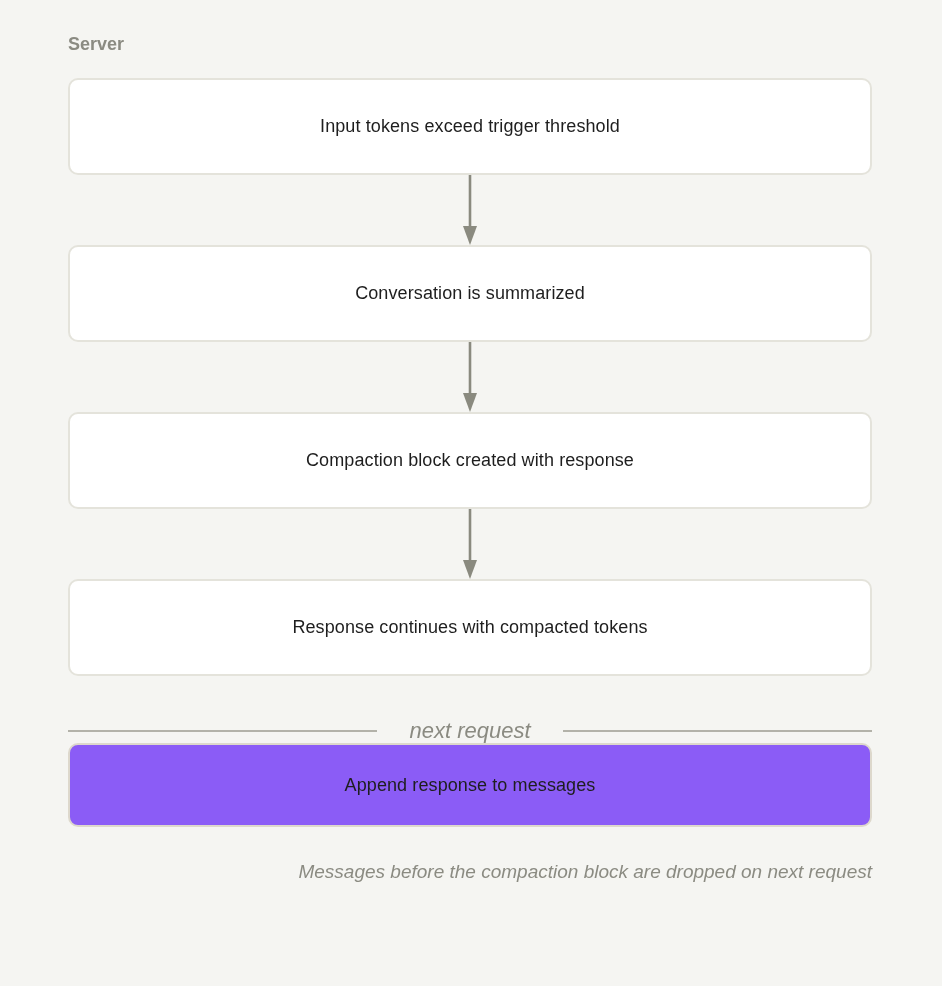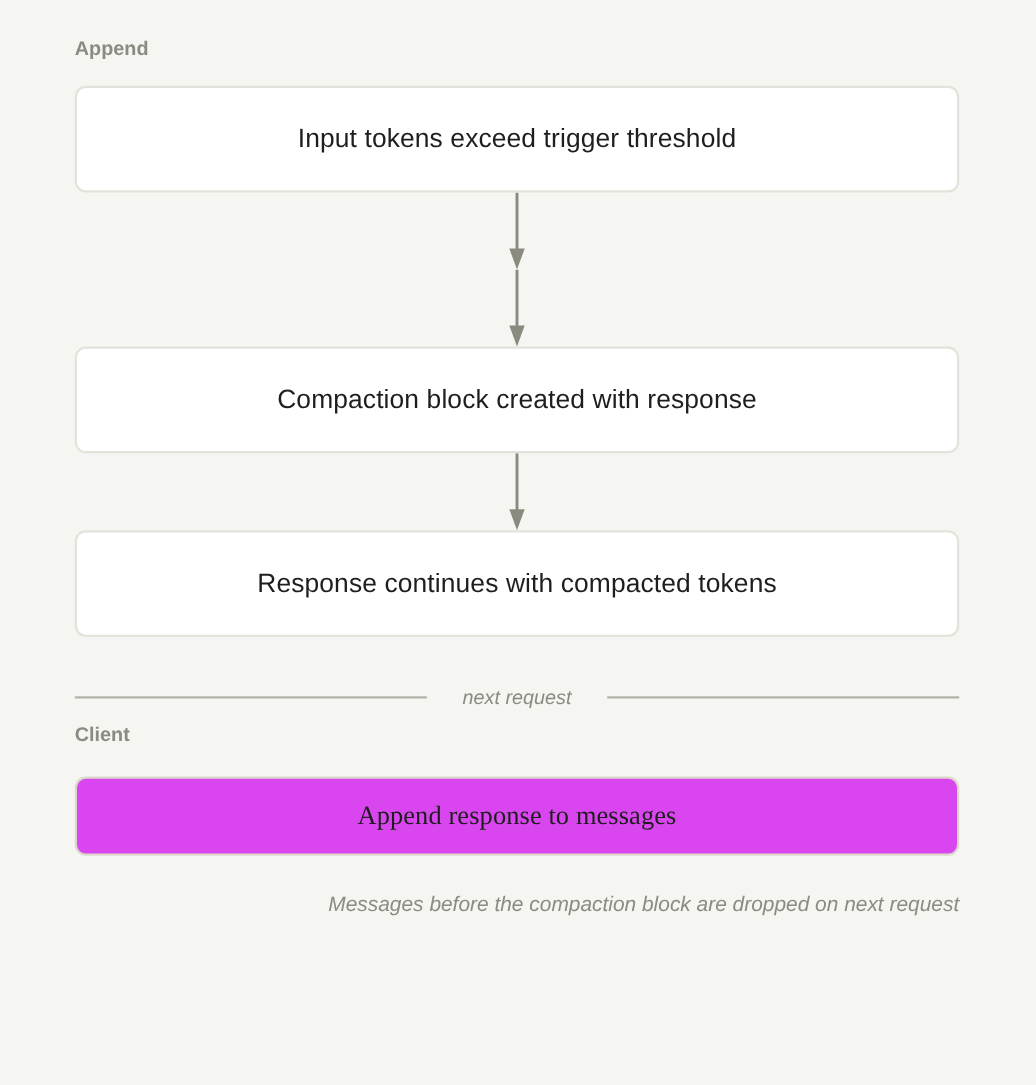--- a/index.html
+++ b/index.html
@@ -27,78 +27,78 @@
   .section-label.client { margin-top: 10px; margin-bottom: 26px; }
   .node {
     width: 100%;
     height: 97px;
     background: #ffffff;
     border: 2px solid #e4e3db;
     border-radius: 10px;
     display: flex;
     align-items: center;
     justify-content: center;
-    font-size: 24px;
+    font-size: 18px;
     color: #1e1e1e;
     letter-spacing: 0.1px;
   }
   .node.client-node {
-    background: #d946ef;
+    background: #8b5cf6;
     border-color: #ddd8cc;
-    height: 72px;
-    font-family: Liberation Serif, serif;
+    height: 84px;
   }
   .arrow-wrap {
     height: 70px;
     display: flex;
     justify-content: center;
   }
   .divider {
     margin-top: 43px;
     display: flex;
     align-items: center;
     height: 24px;
   }
   .divider .line {
     flex: 1;
     height: 2px;
     background: #b3b2a9;
   }
   .divider .divider-text {
     margin: 0 32px;
-    font-size: 18px;
+    font-size: 22px;
     font-style: italic;
     color: #8b8b82;
     white-space: nowrap;
   }
   .caption {
     margin-top: 34px;
     text-align: right;
     font-size: 19px;
     font-style: italic;
     color: #8b8b82;
   }
 </style>
 </head>
 <body>
 
 <div class="canvas">
   <div class="content">
 
-    <div class="section-label server">Append</div>
+    <div class="section-label server">Server</div>
 
     <div class="node">Input tokens exceed trigger threshold</div>
 
     <div class="arrow-wrap">
       <svg width="20" height="70" viewBox="0 0 20 70" aria-hidden="true">
         <line x1="10" y1="0" x2="10" y2="53" stroke="#8a8a7f" stroke-width="2.6"></line>
         <polygon points="3,51 17,51 10,70" fill="#8a8a7f"></polygon>
       </svg>
     </div>
 
+    <div class="node">Conversation is summarized</div>
 
     <div class="arrow-wrap">
       <svg width="20" height="70" viewBox="0 0 20 70" aria-hidden="true">
         <line x1="10" y1="0" x2="10" y2="53" stroke="#8a8a7f" stroke-width="2.6"></line>
         <polygon points="3,51 17,51 10,70" fill="#8a8a7f"></polygon>
       </svg>
     </div>
 
     <div class="node">Compaction block created with response</div>
 
@@ -110,20 +110,19 @@
     </div>
 
     <div class="node">Response continues with compacted tokens</div>
 
     <div class="divider">
       <div class="line"></div>
       <div class="divider-text">next request</div>
       <div class="line"></div>
     </div>
 
-    <div class="section-label client">Client</div>
 
     <div class="node client-node">Append response to messages</div>
 
     <div class="caption">Messages before the compaction block are dropped on next request</div>
 
   </div>
 </div>
 
 </body></html>

